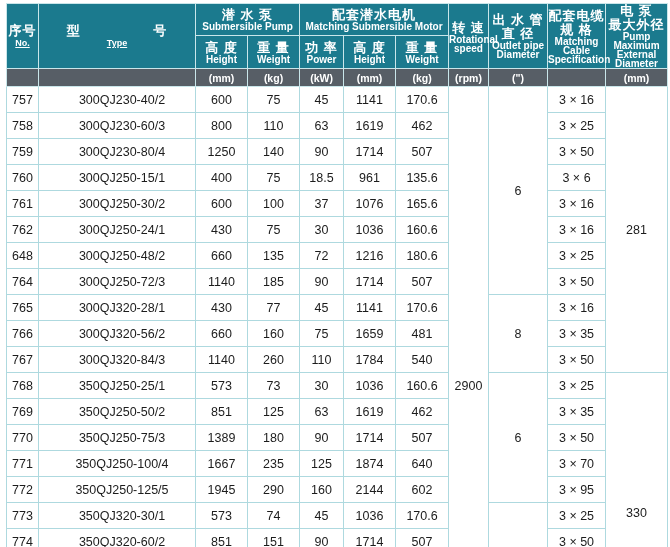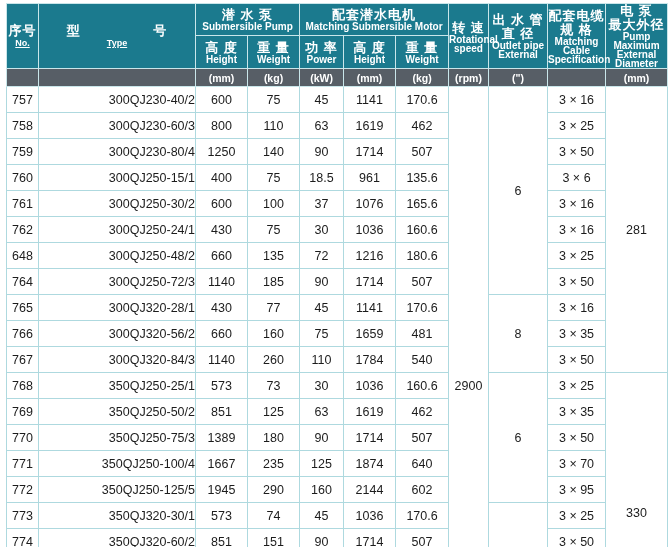--- a/index.html
+++ b/index.html
@@ -15,21 +15,21 @@
   tr.hu th{background:#575e66;color:#ffffff;font-size:10.5px;font-weight:bold;letter-spacing:0;}
   .zh{font-size:13px;line-height:15px;letter-spacing:1px;}
   .zh2{font-size:13px;line-height:14px;letter-spacing:1px;}
   .en{font-size:10px;line-height:9px;font-weight:bold;letter-spacing:0;}
   .en-no{font-size:9px;line-height:11px;font-weight:bold;text-decoration:underline;}
   .type-zh{word-spacing:68px;}
 
   
   tbody td{background:#ffffff;border:1px solid #aed9df;color:#1c1c1c;font-size:12.5px;text-align:center;vertical-align:middle;padding:0;}
   tbody tr{height:26px;}
-  td.c-type{text-align:right;padding-left:10px;}
+  td.c-type{text-align:center;padding-left:10px;}
   td.c-speed{vertical-align:top;padding-top:292px;}
   td.c-diam-b{vertical-align:top;padding-top:133px;}
 </style>
 </head>
 <body>
 
 <div class="frame">
   <table>
     <colgroup>
       <col style="width:32px">
@@ -64,21 +64,21 @@
         </th>
         <th rowspan="2">
           <div class="zh">转 速</div>
           <div class="en">Rotational</div>
           <div class="en">speed</div>
         </th>
         <th rowspan="2">
           <div class="zh2">出 水 管</div>
           <div class="zh2">直 径</div>
           <div class="en">Outlet pipe</div>
-          <div class="en">External</div>
+          <div class="en">Diameter</div>
         </th>
         <th rowspan="2">
           <div class="zh2">配套电缆</div>
           <div class="zh2">规 格</div>
           <div class="en">Matching Cable</div>
           <div class="en">Specification</div>
         </th>
         <th rowspan="2">
           <div class="zh2">电 泵</div>
           <div class="zh2">最大外径</div>

